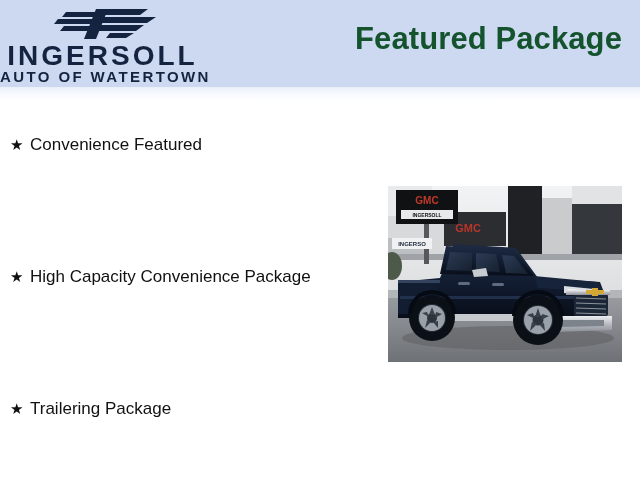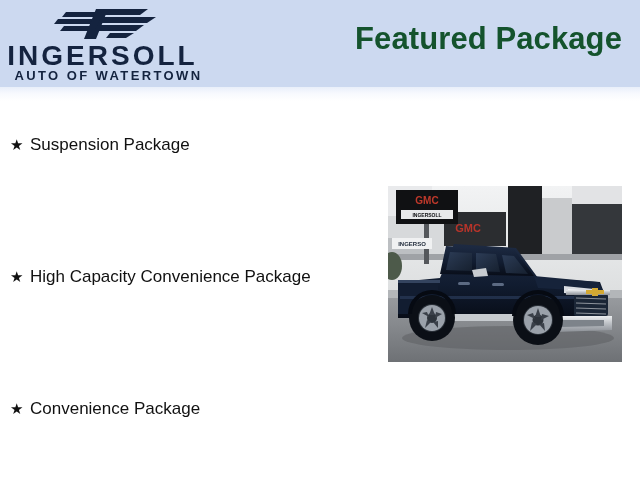--- a/index.html
+++ b/index.html
@@ -55,27 +55,26 @@
     letter-spacing: 3.0px;
     color: #14233f;
     line-height: 1;
     white-space: nowrap;
   }
   #logo-tagline {
     position: absolute;
     left: 0; top: 67px;
     width: 205px;
     text-align: center;
-    font-size: 13px;
+    font-size: 15px;
     font-weight: bold;
     letter-spacing: 2.4px;
     color: #14233f;
     line-height: 1;
     white-space: nowrap;
-    padding-left: 6px;
   }
 
   
   #page-title {
     position: absolute;
     right: 18px;
     top: 22px;
     font-size: 31px;
     font-weight: bold;
     color: #14532d;
@@ -155,29 +154,29 @@
   </div>
   <div id="logo-wordmark">INGERSOLL</div>
   <div id="logo-tagline">AUTO OF WATERTOWN</div>
 </div>
 
 <div id="page-title">Featured Package</div>
 
 <ul id="feature-list">
   <li class="feature-item">
     <span class="feature-bullet">★</span>
-    <span class="feature-label">Suspension Package</span>
+    <span class="feature-label">Convenience Featured</span>
   </li>
   <li class="feature-item">
     <span class="feature-bullet">★</span>
     <span class="feature-label">High Capacity Convenience Package</span>
   </li>
   <li class="feature-item">
     <span class="feature-bullet">★</span>
-    <span class="feature-label">Convenience Package</span>
+    <span class="feature-label">Trailering Package</span>
   </li>
 </ul>
 
 <div id="vehicle-photo">
   <svg viewBox="0 0 234 176" width="234" height="176" aria-hidden="true">
     <defs>
       <linearGradient id="skyG" x1="0" y1="0" x2="0" y2="1">
         <stop offset="0%" stop-color="#f2f3f4"></stop>
         <stop offset="100%" stop-color="#dcdedf"></stop>
       </linearGradient>

